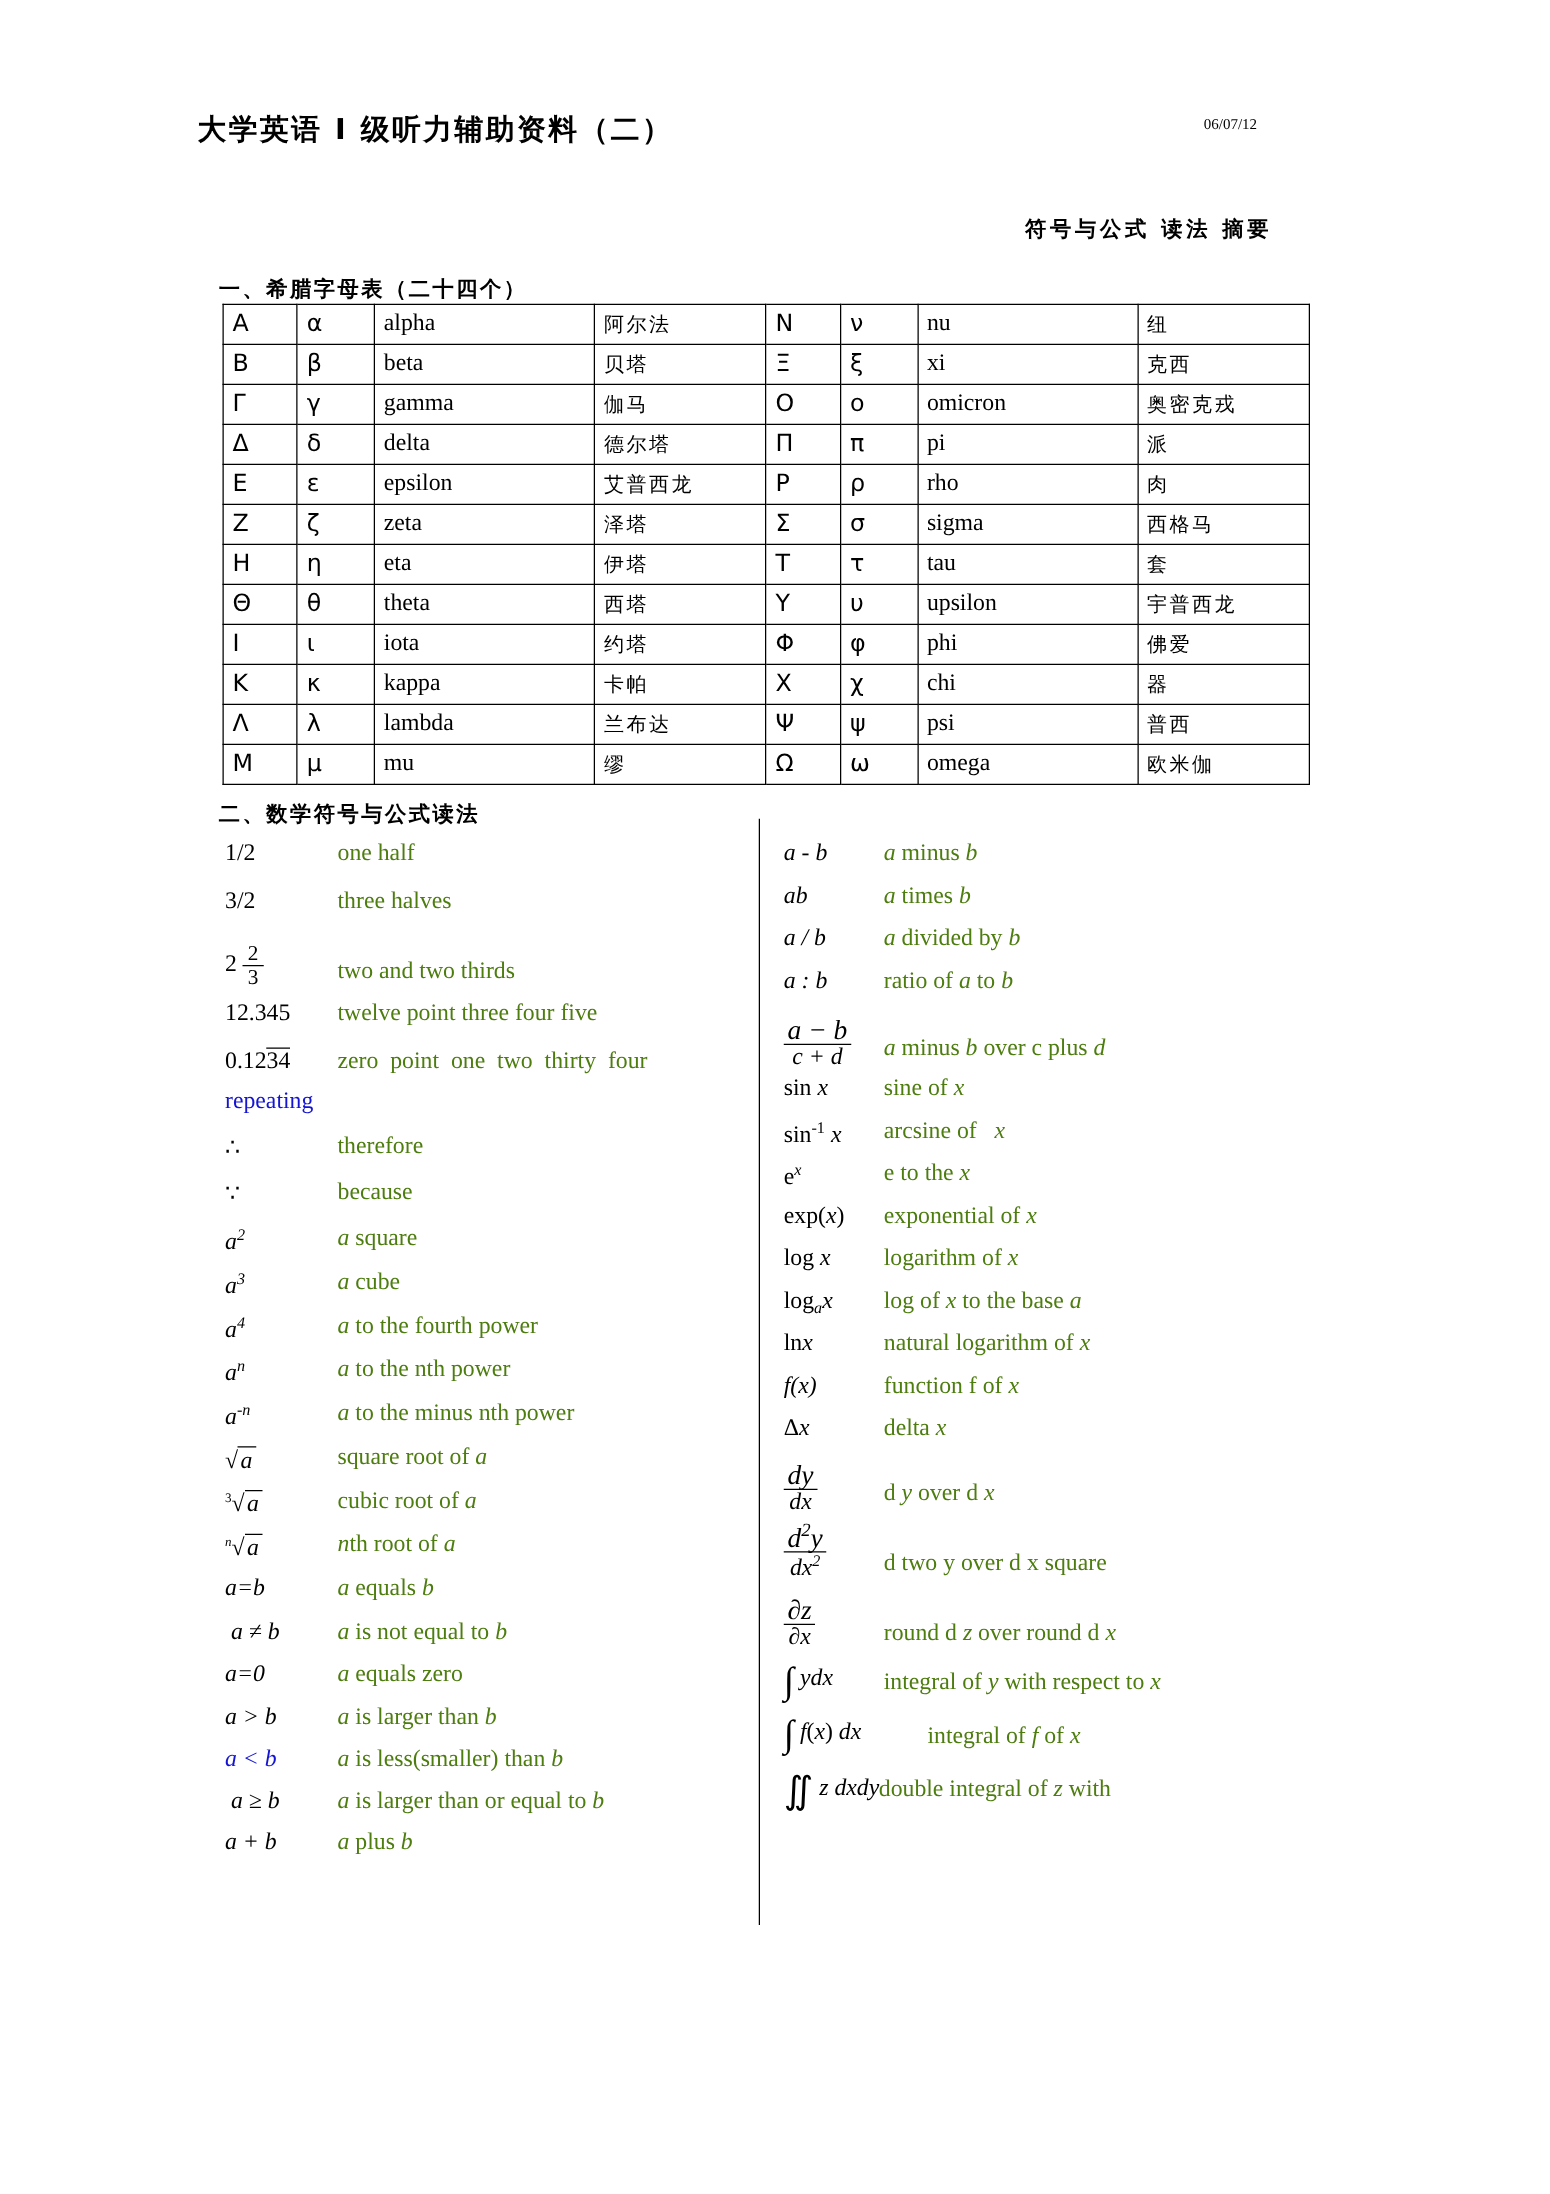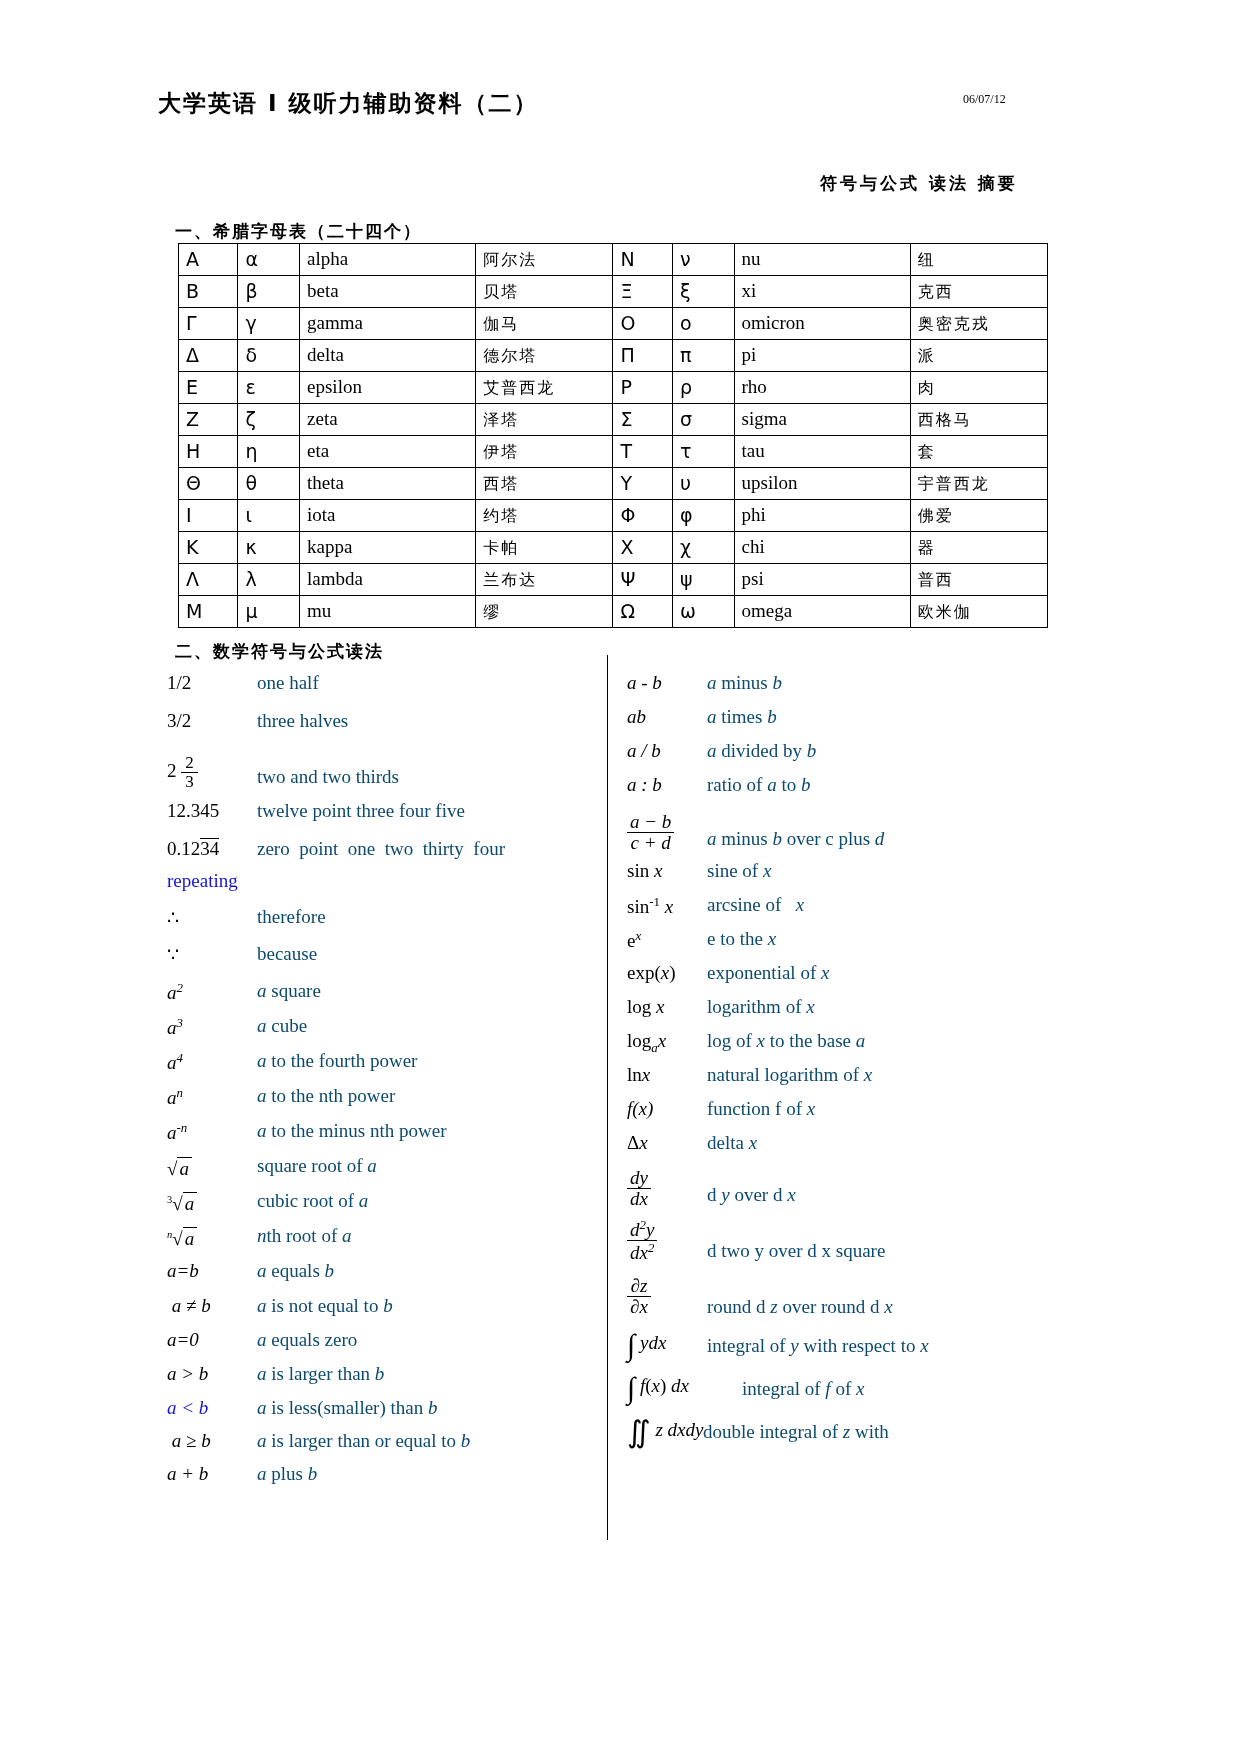--- a/index.html
+++ b/index.html
@@ -58,46 +58,46 @@
   td.nm{width:148px;}
   td.cn{width:112px;font-family:"DejaVu Sans", sans-serif;font-size:16px;letter-spacing:2px;}
   td.gl{font-family:"DejaVu Sans", sans-serif;}
 
   
   .divider{
     position:absolute;left:607px;top:655px;width:0;height:885px;
     border-left:1px solid #000;
   }
   .col{position:absolute;font-size:19px;}
-  #colL{left:167px;top:672px;width:420px;}
+  #colL{left:180px;top:672px;width:420px;}
   #colR{left:627px;top:672px;width:420px;}
 
   .row{position:relative;margin-bottom:0px;}
   .lhs{
     position:absolute;left:0;top:0;
     font-family:"Liberation Serif", serif;
     white-space:nowrap;
   }
   .rhs{
-    color:#0c4a6e;
+    color:#4d7c0f;
     white-space:nowrap;
   }
   #colL .rhs{margin-left:90px;}
   #colR .rhs{margin-left:80px;}
 
   .it{font-style:italic;}
   sup{font-size:0.68em;vertical-align:super;}
   sub{font-size:0.68em;vertical-align:sub;}
 
   
   .frac{display:inline-block;vertical-align:middle;text-align:center;line-height:1.05;}
   .frac .num{display:block;border-bottom:1px solid #000;padding:0 4px;font-size:17px;}
   .frac .den{display:block;padding:0 4px;font-size:17px;}
   .fracbig{display:inline-block;vertical-align:middle;text-align:center;line-height:1.05;}
-  .fracbig .num{display:block;border-bottom:1px solid #000;padding:0 3px;font-size:19px;}
+  .fracbig .num{display:block;border-bottom:1px solid #000;padding:0 3px;font-size:22px;}
   .fracbig .den{display:block;padding:0 3px;font-size:19px;}
   .sqrt-bar{border-top:1px solid #000;padding:0 3px 0 2px;display:inline-block;}
 
   .overline{border-top:1px solid #000;display:inline-block;line-height:1;}
 
   .intsym{font-size:30px;vertical-align:-6px;}
 
   .wrapline{color:#1414d2;}
 </style>
 </head>

